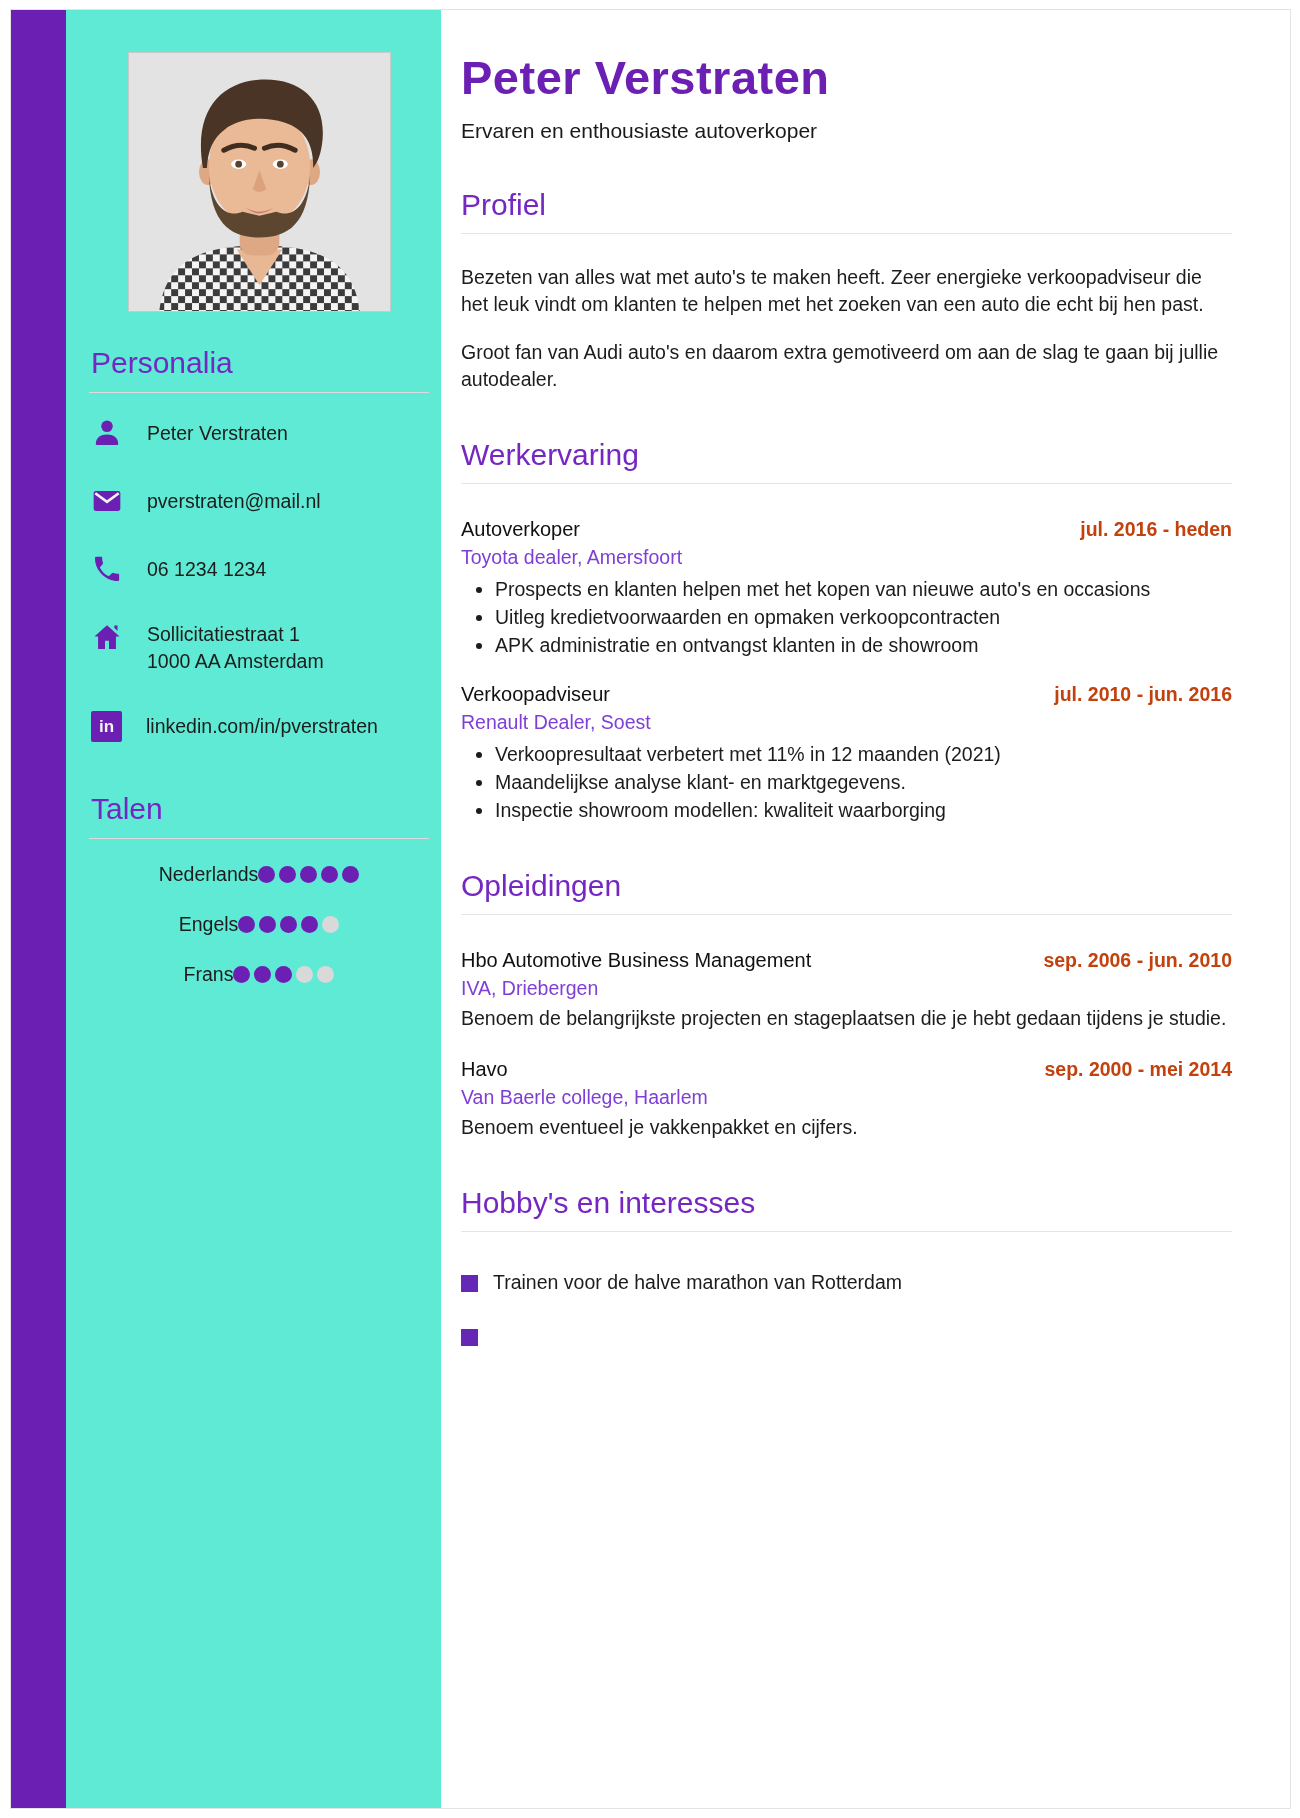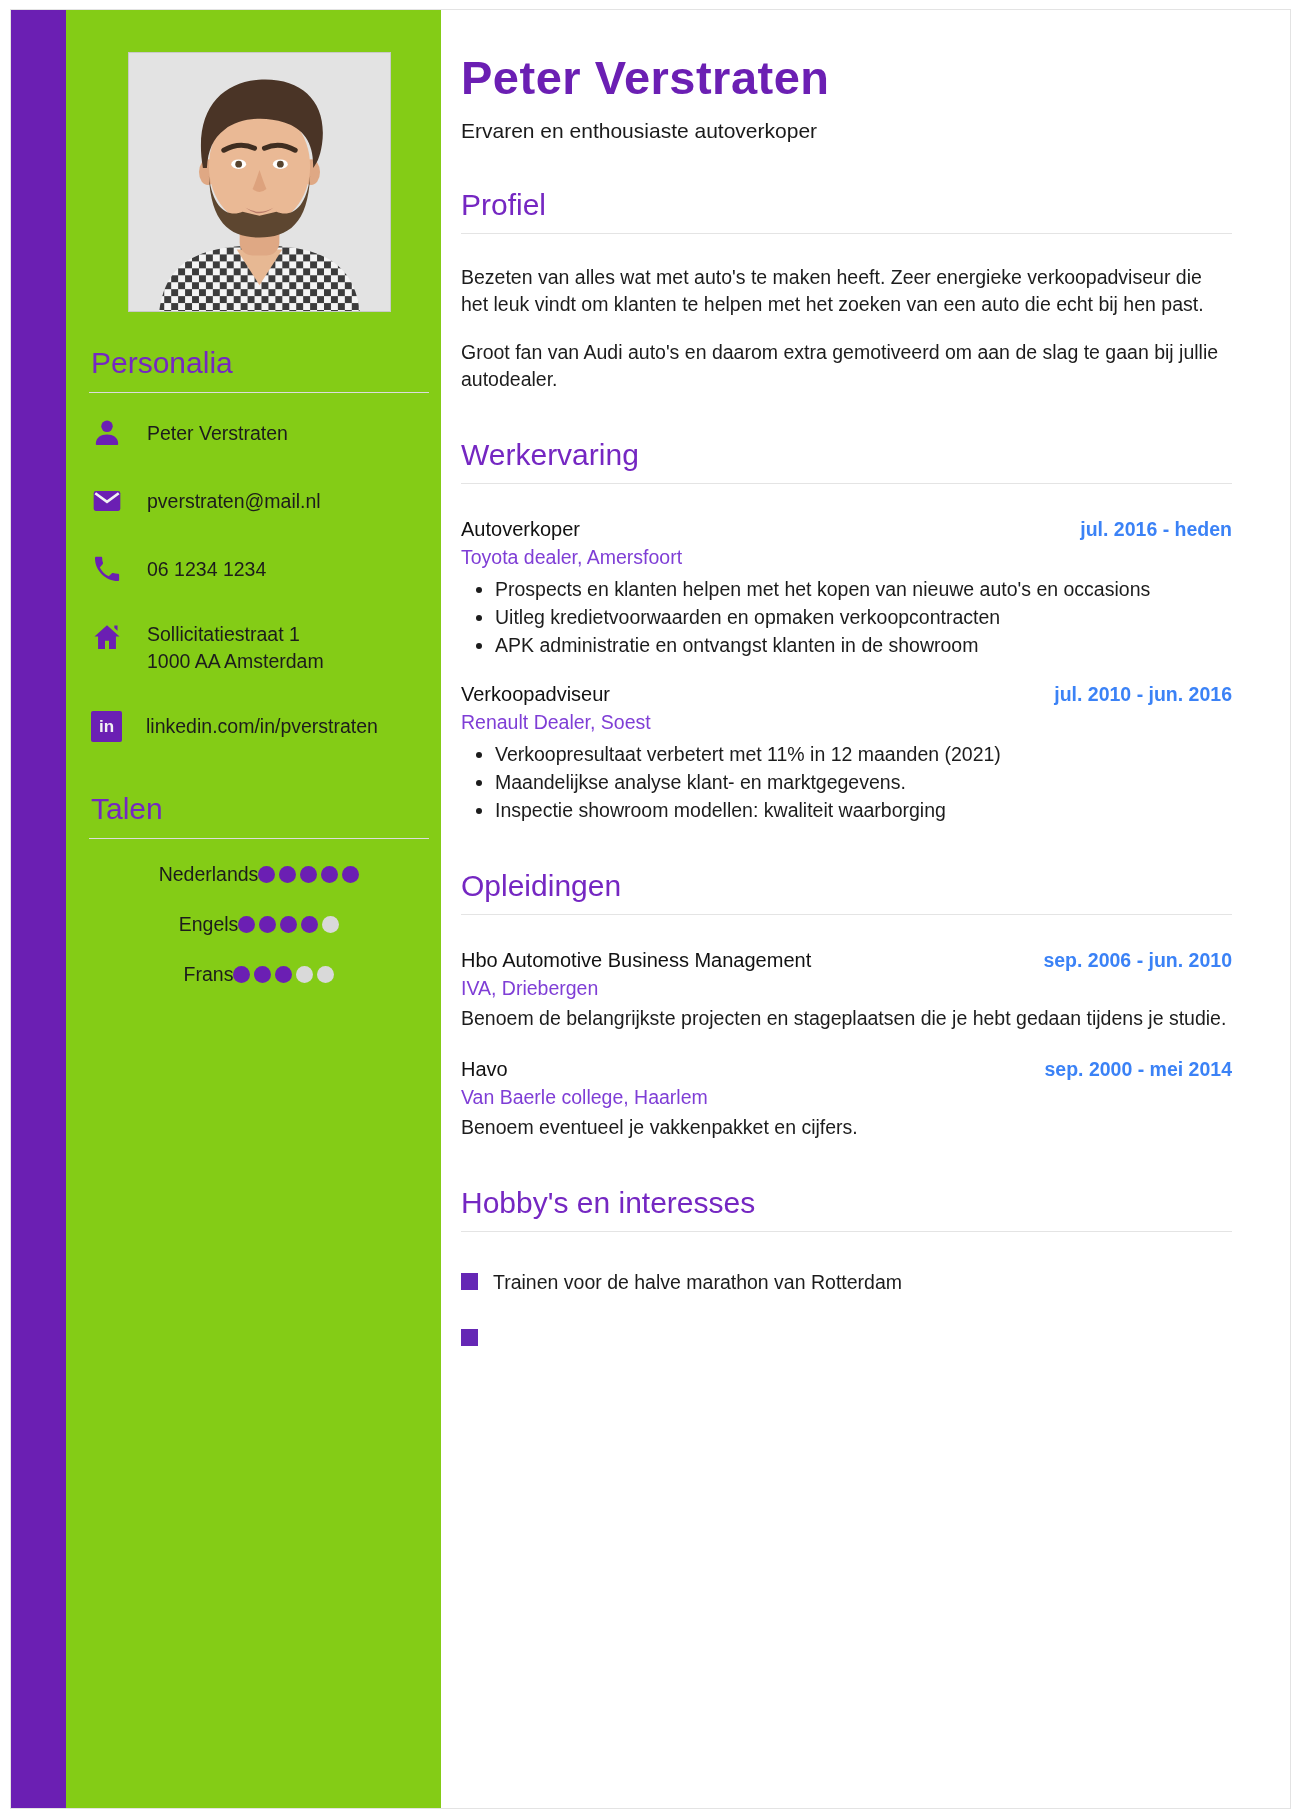--- a/index.html
+++ b/index.html
@@ -14,21 +14,21 @@
   .page {
     position:absolute; left:10px; top:9px;
     width:1281px; height:1800px;
     border:1px solid #e3e3e3;
     display:flex;
     background:#ffffff;
   }
   .accent-bar { width:55px; flex-shrink:0; background:#6b1fb3; }
   .sidebar {
     width:375px; flex-shrink:0;
-    background:#84cc16;
+    background:#5eead4;
     padding:0 12px 40px 23px;
   }
   .photo-frame {
     width:263px; height:260px;
     margin:42px auto 0;
     background:#e3e3e3;
     border:1px solid #c9c9c9;
     overflow:hidden;
   }
   .photo-frame svg { display:block; width:100%; height:100%; }
@@ -73,26 +73,26 @@
   .section-title {
     font-size:30px; font-weight:400;
     color:#7527c2; margin:45px 0 0;
   }
   .rule { border:none; border-top:1px solid #e4e4e4; margin:11px 0 0; }
   .para { font-size:19.5px; line-height:27px; margin:30px 0 0; }
   .para + .para { margin-top:21px; }
   .entry { margin-top:34px; }
   .entry-head { display:flex; justify-content:space-between; align-items:baseline; }
   .entry-role { font-size:20px; font-weight:normal; color:#111; }
-  .entry-period { font-size:19.5px; font-weight:bold; color:#3b82f6; white-space:nowrap; }
+  .entry-period { font-size:19.5px; font-weight:bold; color:#c2410c; white-space:nowrap; }
   .entry-org { font-size:19.5px; color:#7f3ed6; margin-top:5px; }
   .entry ul { margin:6px 0 0; padding-left:34px; }
   .entry li { font-size:19.5px; line-height:28px; }
   .entry-desc { font-size:19.5px; line-height:27px; margin-top:5px; }
-  .hobby-row { display:flex; align-items:flex-start; gap:15px; margin-top:32px; }
+  .hobby-row { display:flex; align-items:center; gap:15px; margin-top:32px; }
   .hobby-row.first { margin-top:38px; }
   .hobby-square { width:17px; height:17px; background:#6527b5; margin-top:3px; flex-shrink:0; }
   .hobby-text { font-size:19.5px; line-height:24px; }
 </style>
 </head>
 <body>
 
 <div class="page">
   <div class="accent-bar"></div>
 

